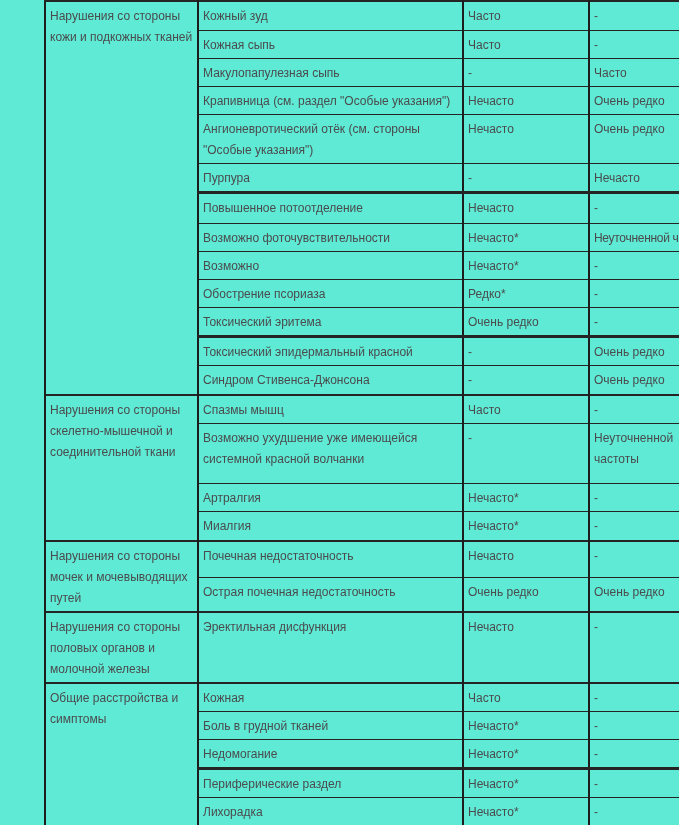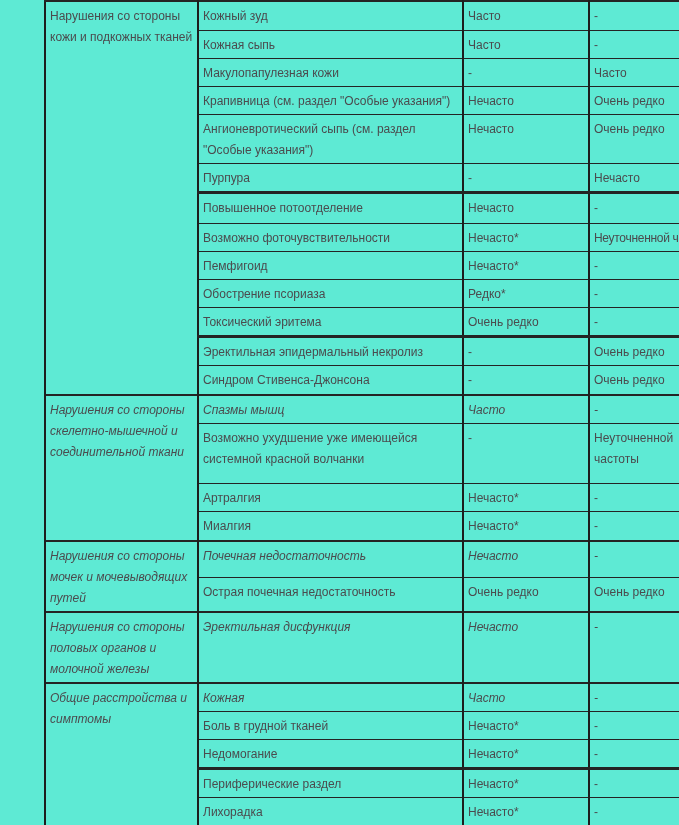--- a/index.html
+++ b/index.html
@@ -12,21 +12,21 @@
     font-size:12px; color:#4b4b4e;
   }
   table.adv td {
     border-left:2px solid #1d1d1d; border-right:2px solid #1d1d1d;
     border-top:1px solid #242424; border-bottom:1px solid #242424;
     vertical-align:top; padding:4px 3px 2px 4px; line-height:21px;
     overflow:hidden; word-wrap:break-word;
   }
   td.c-sys { padding-left:7px; }
   tr.first td { border-top-width:2px; }
-  tr.group-start td { border-top-width:2px;font-style:italic; }
+  tr.group-start td { border-top-width:2px; }
   tr.thick-bottom td { border-bottom-width:3px; }
   td.nowrap { white-space:nowrap; letter-spacing:-0.3px; }
   td.para-gap { line-height:28px; }
 </style>
 </head>
 <body>
 
 <div class="sheet">
 <table class="adv">
   <colgroup>
@@ -42,66 +42,66 @@
     <td>Кожный зуд</td>
     <td>Часто</td>
     <td>-</td>
   </tr>
   <tr style="height:28px">
     <td>Кожная сыпь</td>
     <td>Часто</td>
     <td>-</td>
   </tr>
   <tr style="height:28px">
-    <td>Макулопапулезная кожи</td>
+    <td>Макулопапулезная сыпь</td>
     <td>-</td>
     <td>Часто</td>
   </tr>
   <tr style="height:28px">
     <td>Крапивница (см. раздел "Особые указания")</td>
     <td>Нечасто</td>
     <td>Очень редко</td>
   </tr>
   <tr style="height:43px">
-    <td>Ангионевротический сыпь (см. раздел "Особые указания")</td>
+    <td>Ангионевротический отёк (см. стороны "Особые указания")</td>
     <td>Нечасто</td>
     <td>Очень редко</td>
   </tr>
   <tr class="thick-bottom" style="height:29px">
     <td>Пурпура</td>
     <td>-</td>
     <td>Нечасто</td>
   </tr>
   <tr style="height:31px">
     <td>Повышенное потоотделение</td>
     <td>Нечасто</td>
     <td>-</td>
   </tr>
   <tr style="height:28px">
     <td>Возможно фоточувствительности</td>
     <td>Нечасто*</td>
     <td class="nowrap">Неуточненной частоты</td>
   </tr>
   <tr style="height:28px">
-    <td>Пемфигоид</td>
+    <td>Возможно</td>
     <td>Нечасто*</td>
     <td>-</td>
   </tr>
   <tr style="height:28px">
     <td>Обострение псориаза</td>
     <td>Редко*</td>
     <td>-</td>
   </tr>
   <tr class="thick-bottom" style="height:23px">
     <td>Токсический эритема</td>
     <td>Очень редко</td>
     <td>-</td>
   </tr>
   <tr style="height:28px">
-    <td>Эректильная эпидермальный некролиз</td>
+    <td>Токсический эпидермальный красной</td>
     <td>-</td>
     <td>Очень редко</td>
   </tr>
   <tr style="height:30px">
     <td>Синдром Стивенса-Джонсона</td>
     <td>-</td>
     <td>Очень редко</td>
   </tr>
 
   <tr class="group-start" style="height:25px">

